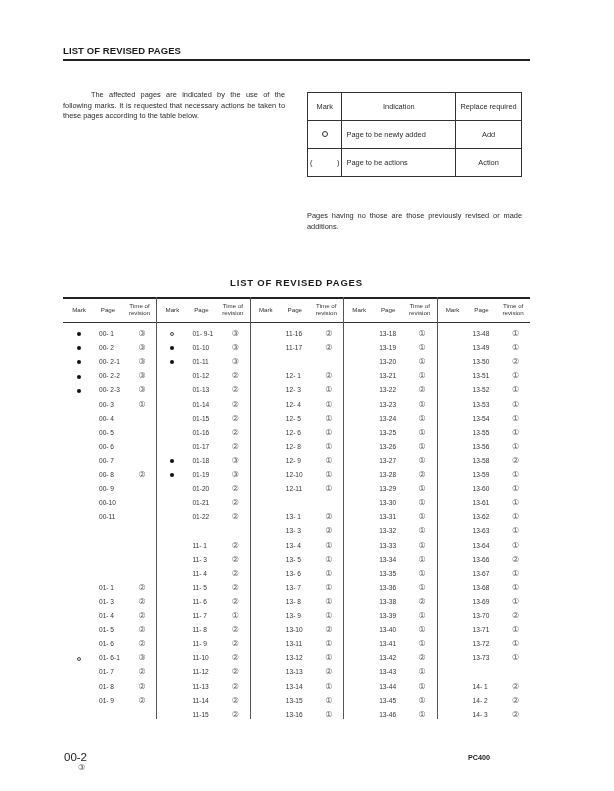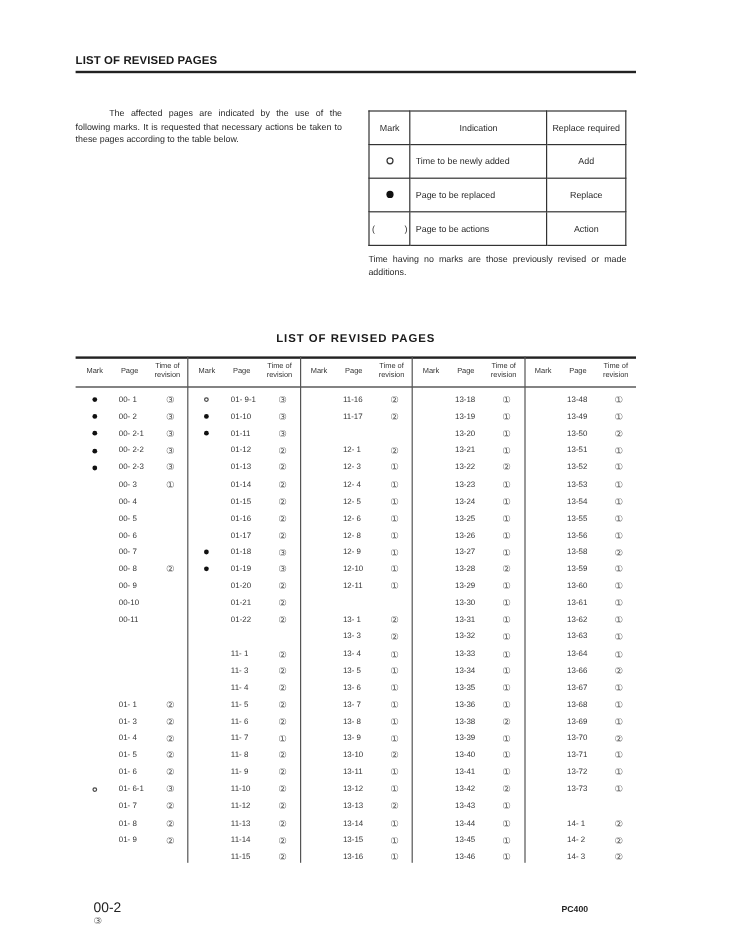--- a/index.html
+++ b/index.html
@@ -37,21 +37,21 @@
   .h-time { left: 60px; width: 33px; top: 3px; }
   .row { position: absolute; left: 0; width: 93.4px; height: 14px; font-size: 6.6px; color: #333; }
   .row .m { position: absolute; left: 3px; width: 26px; text-align: center; top: 2px; }
   .row .p { position: absolute; left: 36px; top: 2px; white-space: pre; }
   .row .t { position: absolute; left: 66px; width: 26px; text-align: center; top: 1px; font-size: 8px; color: #555; }
   .dot { display: inline-block; width: 4px; height: 4px; border-radius: 50%; background: #111; vertical-align: middle; }
   .ring { display: inline-block; width: 4px; height: 4px; border-radius: 50%; border: 0.8px solid #444; vertical-align: middle; box-sizing: border-box; }
   .legdot { display: inline-block; width: 6px; height: 6px; border-radius: 50%; background: #111; }
   .legring { display: inline-block; width: 6px; height: 6px; border-radius: 50%; border: 1px solid #333; box-sizing: border-box; }
 
-  #foot-page { left: 78px; top: 751px; font-size: 11.5px; color: #222; }
+  #foot-page { left: 64px; top: 751px; font-size: 11.5px; color: #222; }
   #foot-rev { left: 78px; top: 763px; font-size: 8px; color: #555; }
   #foot-model { left: 468px; top: 753px; font-size: 7.2px; font-weight: bold; color: #222; }
 </style>
 </head>
 <body>
 
 <div id="hdr-title" class="abs">LIST OF REVISED PAGES</div>
 <div id="hdr-rule" class="abs"></div>
 
 <div id="intro" class="abs"><span class="ind"></span><span>The affected pages are indicated by the use of the following marks. It is requested that necessary actions be taken to these pages according to the table below.</span></div>
@@ -60,42 +60,37 @@
   <thead>
     <tr>
       <td class="c-mark">Mark</td>
       <td class="c-ind">Indication</td>
       <td class="c-act">Replace required</td>
     </tr>
   </thead>
   <tbody>
     <tr>
       <td class="c-mark"><span class="legring"></span></td>
-      <td class="c-ind">Time to be newly added</td>
+      <td class="c-ind">Page to be newly added</td>
       <td class="c-act">Add</td>
-    </tr>
-    <tr>
-      <td class="c-mark"><span class="legdot"></span></td>
-      <td class="c-ind">Page to be replaced</td>
-      <td class="c-act">Replace</td>
     </tr>
     <tr>
       <td class="c-mark">
           <div class="paren">
             <span>(</span>
             <span>)</span>
           </div>
         </td>
       <td class="c-ind">Page to be actions</td>
       <td class="c-act">Action</td>
     </tr>
   </tbody>
 </table>
 
-<div id="note" class="abs">Time having no marks are those previously revised or made additions.</div>
+<div id="note" class="abs">Pages having no those are those previously revised or made additions.</div>
 
 <div id="main-title" class="abs">LIST OF REVISED PAGES</div>
 
 <div id="revtab" class="abs">
   <div class="topline"></div>
   <div class="headline"></div>
 <div class="grp" style="left: 0px;">
       <div class="hdr">
         <span class="h-mark">Mark</span>
         <span class="h-page">Page</span>

